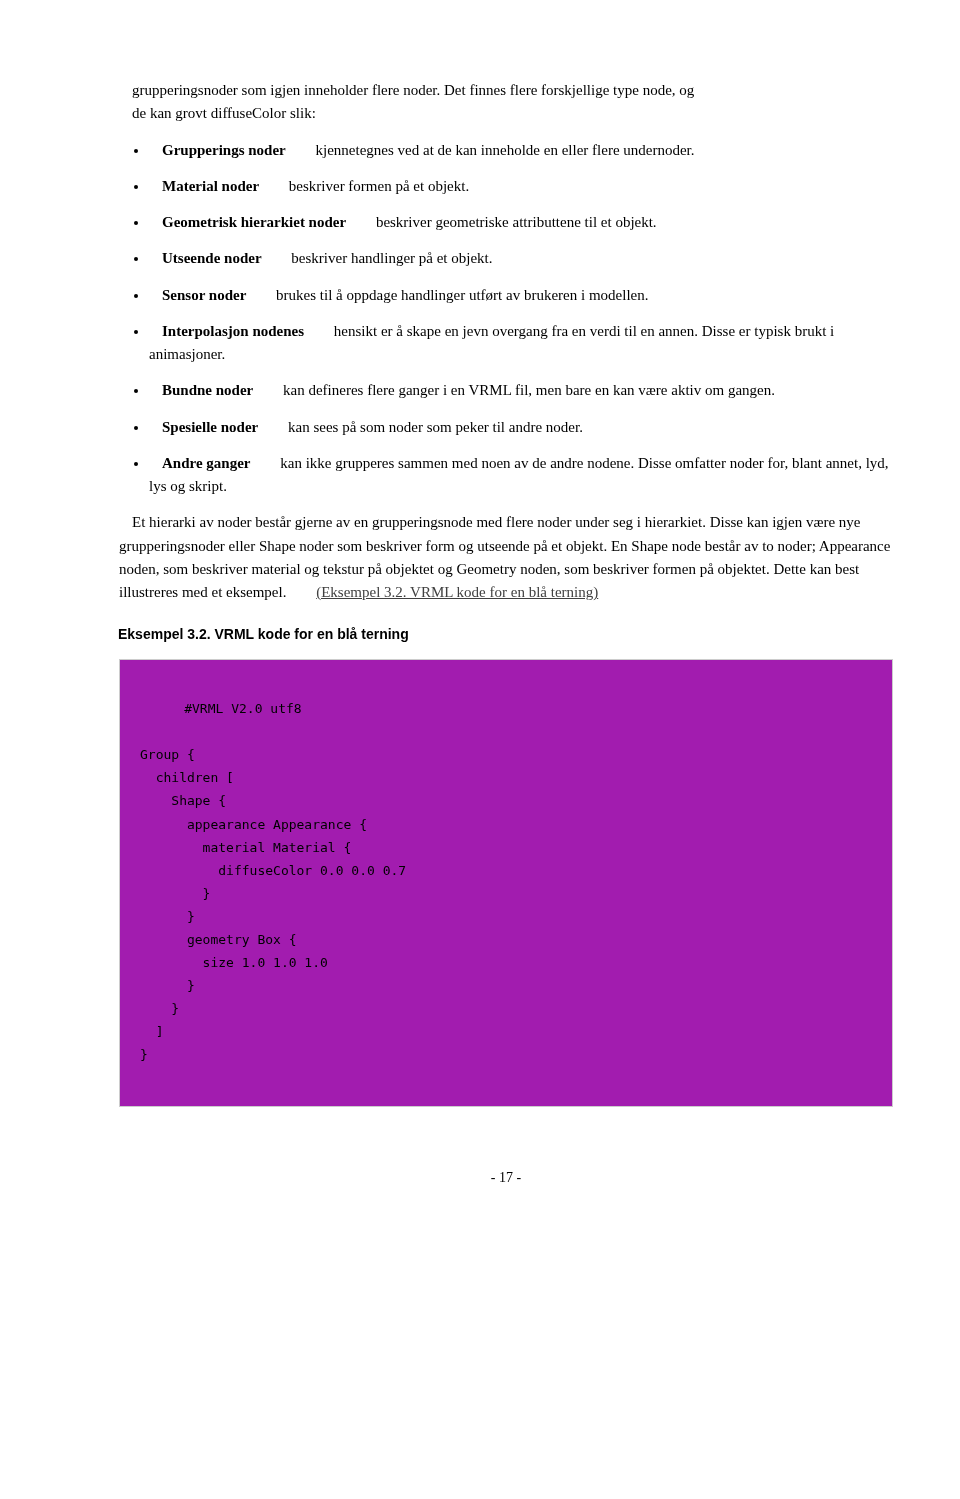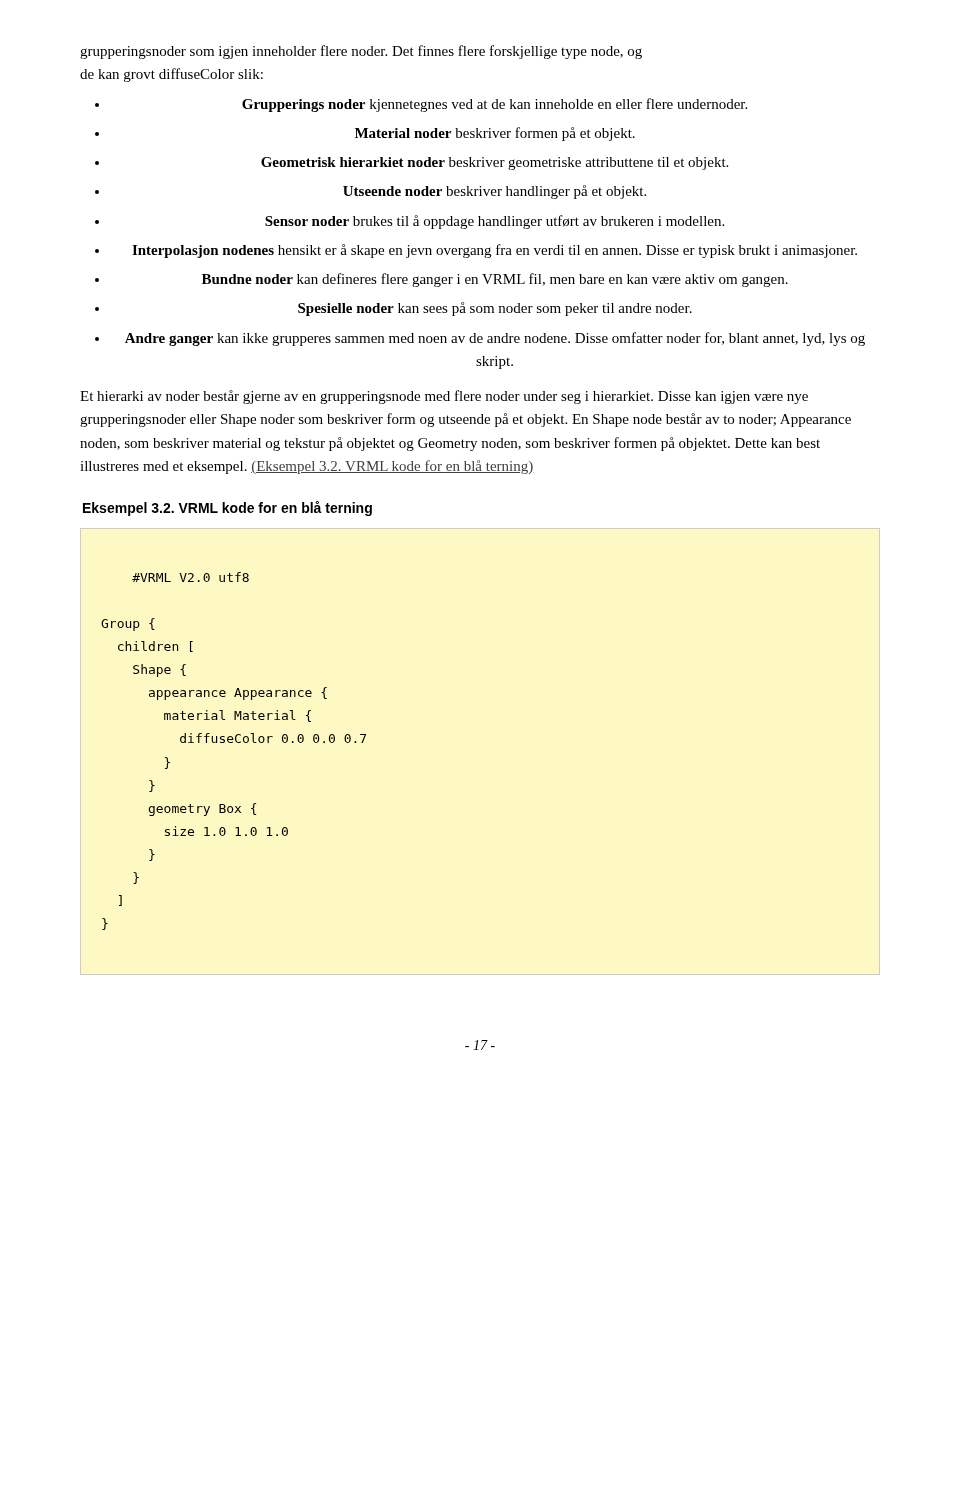--- a/index.html
+++ b/index.html
@@ -1,16 +1,16 @@
 <!DOCTYPE html>
 <html><head>
   <meta charset="utf-8">
   <style>
     * {
-      margin: 0;
+      margin: 13px;
       padding: 0;
       box-sizing: border-box;
     }
 
     body {
       font-family: "Times New Roman", Times, serif;
       font-size: 15px;
       line-height: 1.55;
       color: #000;
       background: #fff;
@@ -29,57 +29,56 @@
       text-align: left;
     }
 
     ul {
       margin: 0 0 12px 30px;
       padding: 0;
     }
 
     ul li {
       margin-bottom: 6px;
-      text-align: center;
+      text-align: left;
     }
 
     .intro-paragraph {
       margin-bottom: 6px;
     }
 
     .link {
       color: #404040;
       text-decoration: underline;
       cursor: pointer;
     }
 
     .example-title {
       font-family: Arial, Helvetica, sans-serif;
       font-size: 14px;
       font-weight: bold;
-      margin: 20px 0 8px 2px;
+      margin: 20px 0 8px 12px;
     }
 
     .code-block {
       border: 1px solid #ccc;
-      background: #fef9c3;
+      background: #a21caf;
       padding: 16px 20px;
       font-family: "Courier New", Courier, monospace;
       font-size: 13px;
       line-height: 1.7;
       margin-bottom: 20px;
       white-space: pre;
     }
 
     .page-footer {
       text-align: center;
       margin-top: 60px;
       font-family: "Times New Roman", Times, serif;
       font-size: 14px;
-      font-style: italic;
     }
 
     b {
       font-weight: bold;
     }
   </style>
 </head>
 <body>
 
 <div class="page-content">

